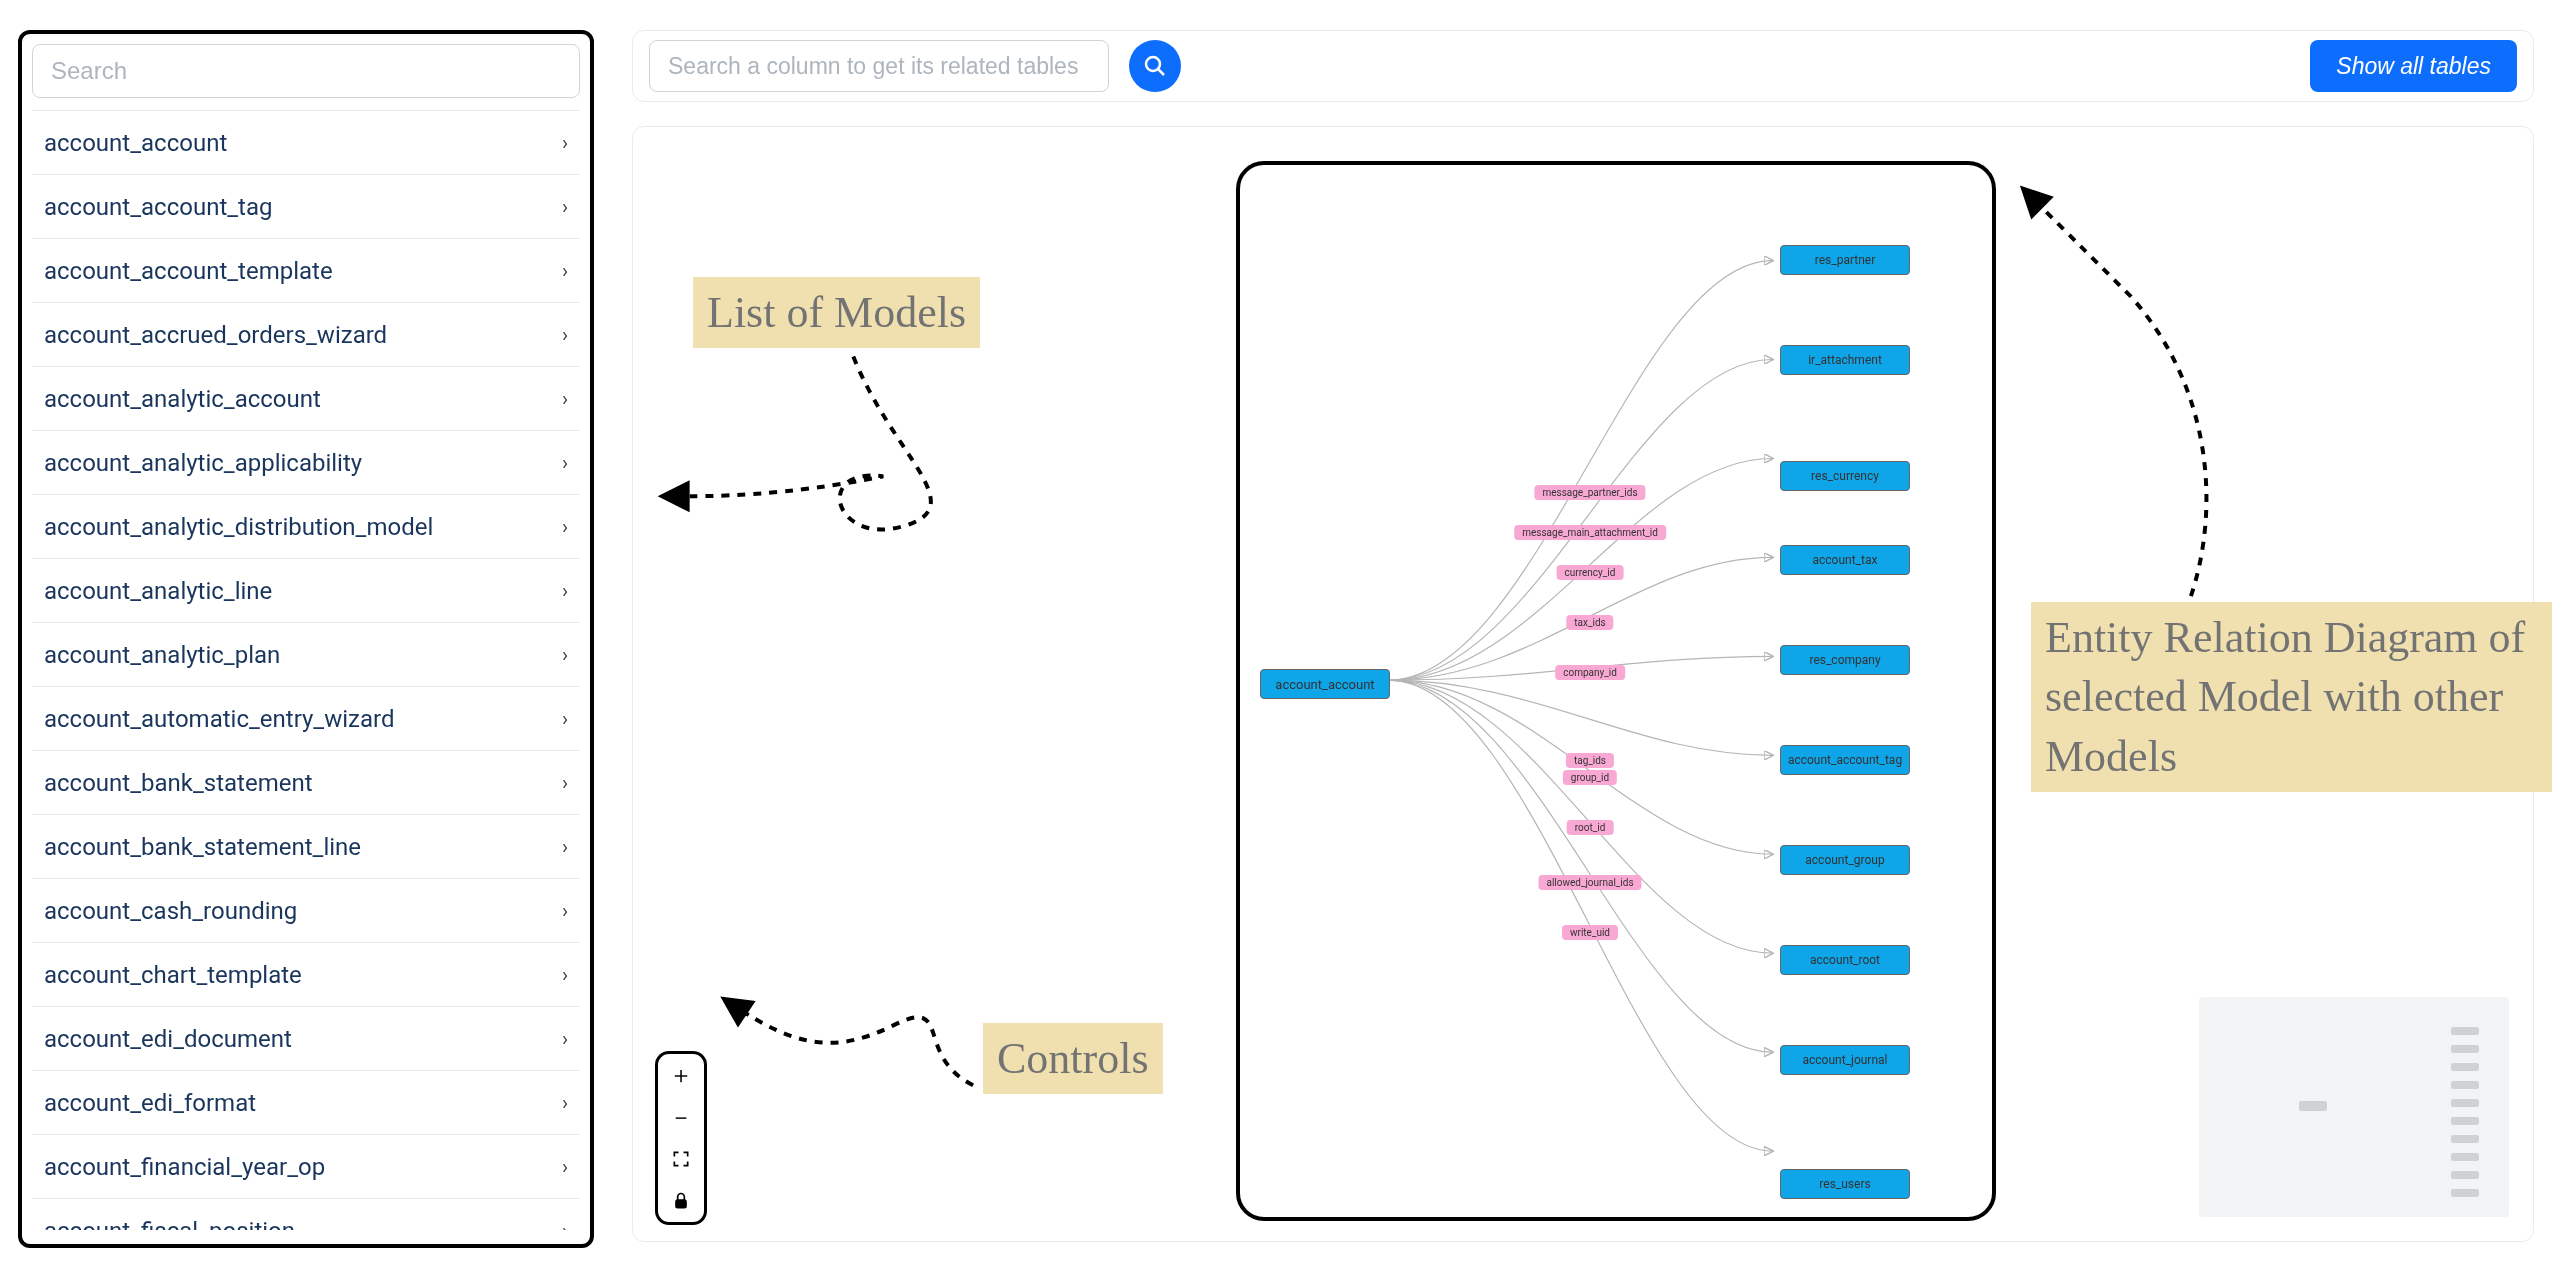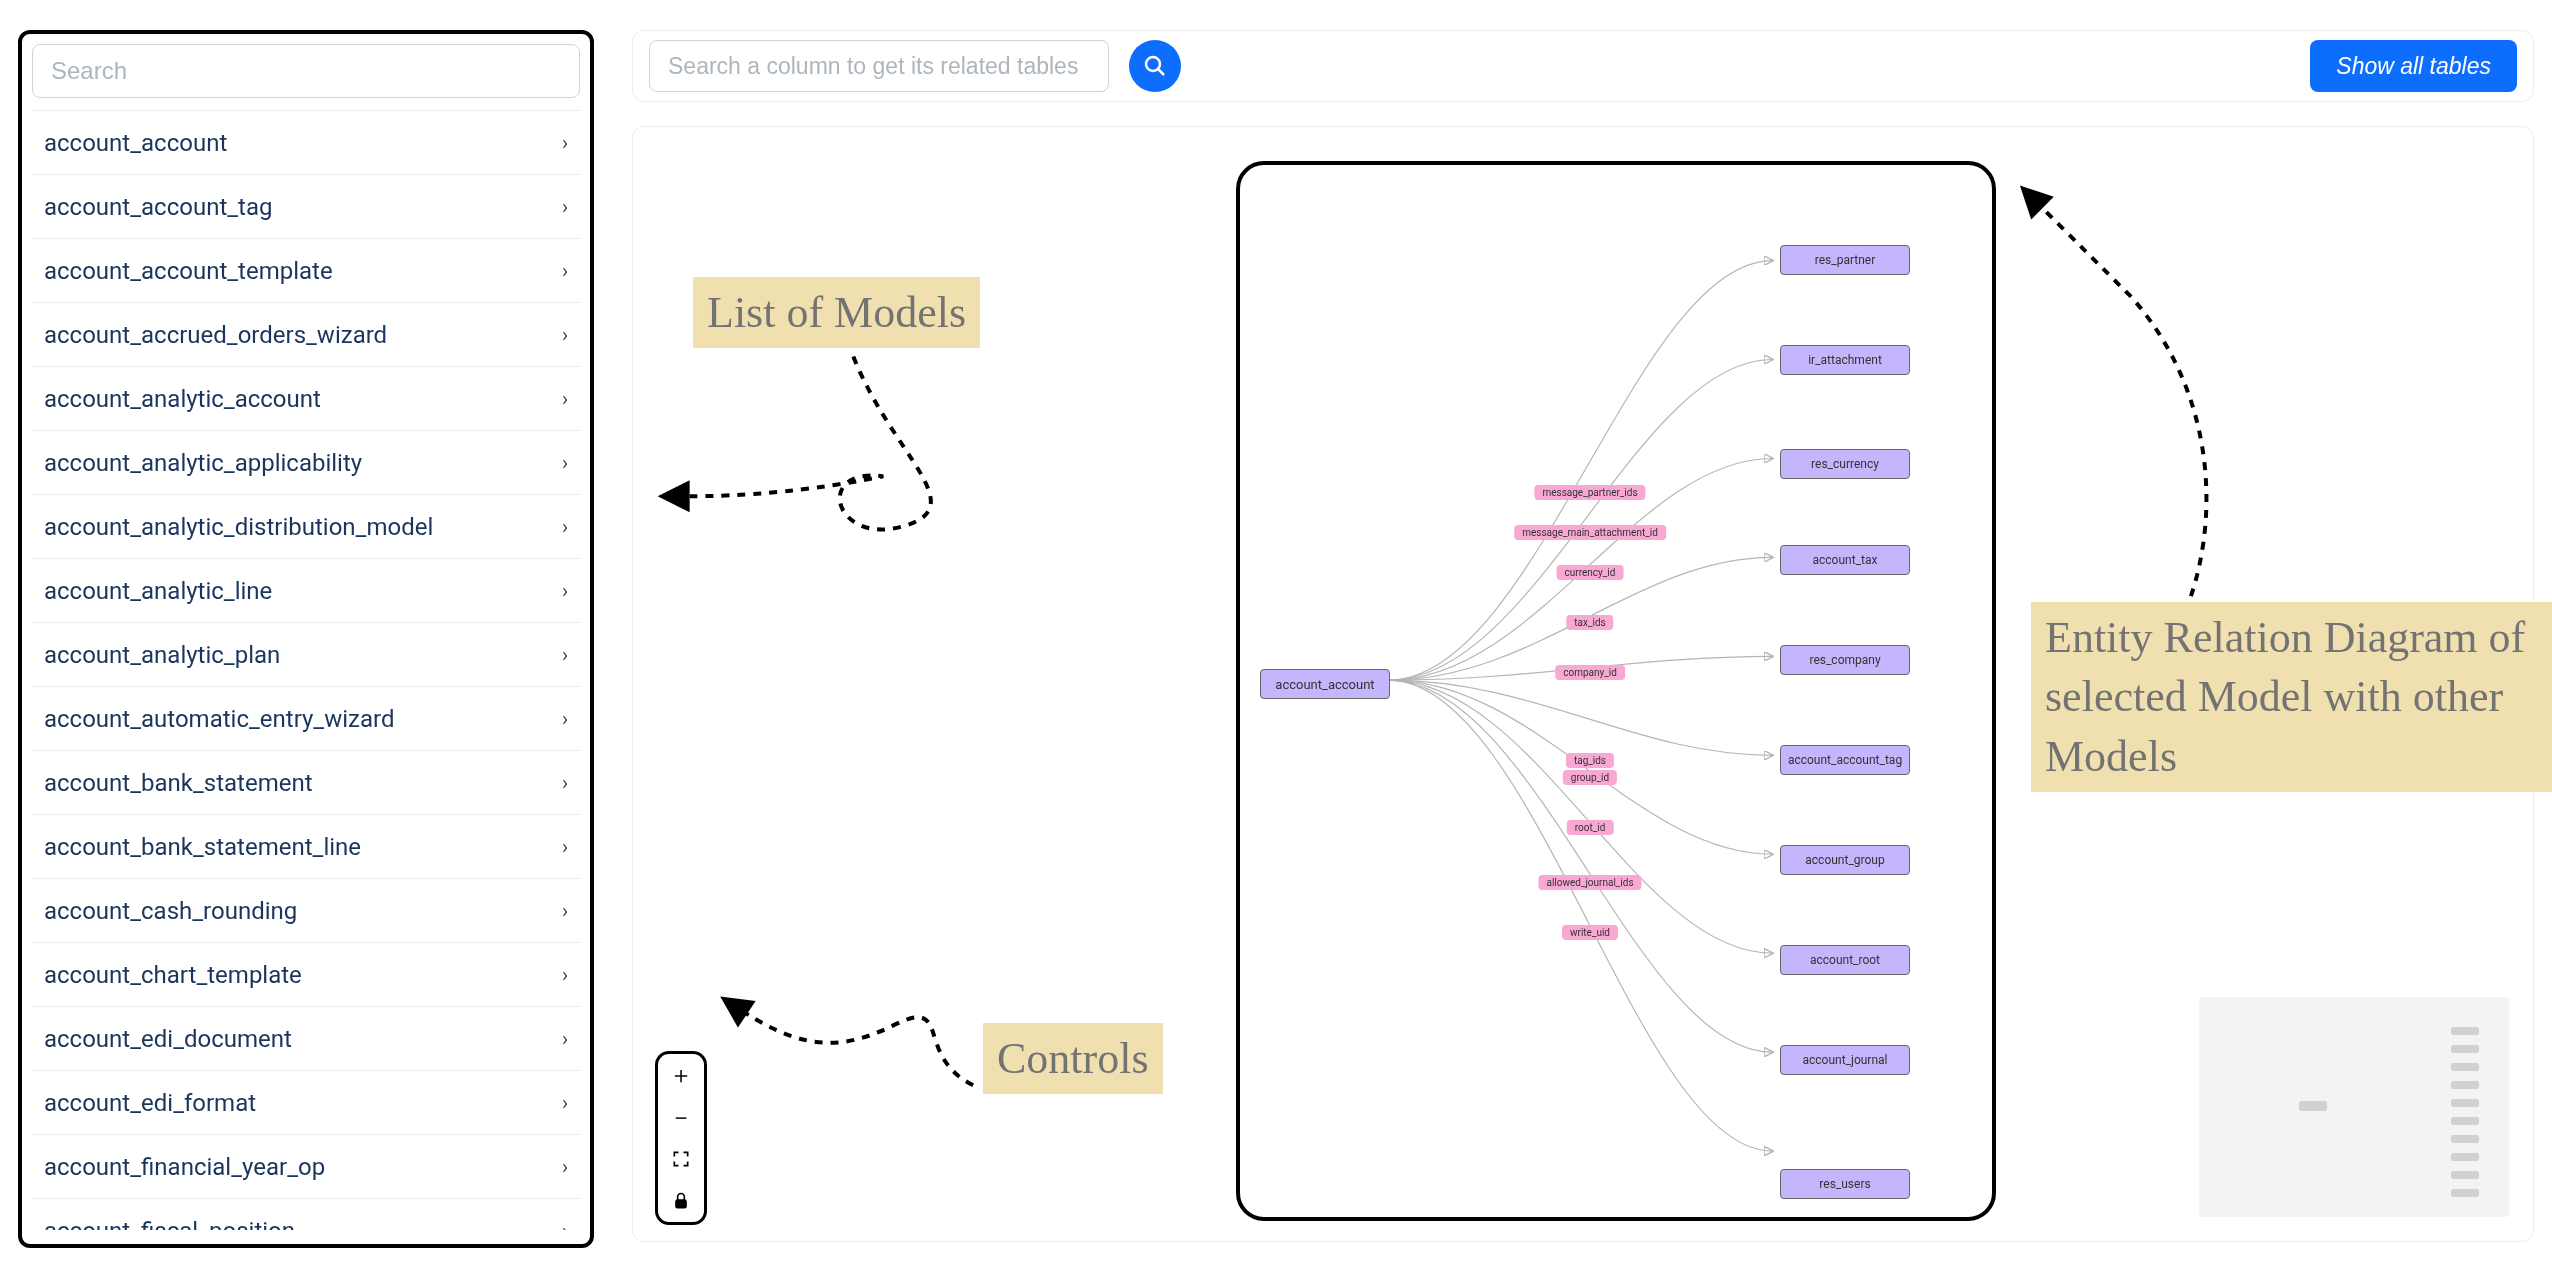--- a/index.html
+++ b/index.html
@@ -131,21 +131,21 @@
     height: 1060px;
     border: 4px solid #000;
     border-radius: 28px;
     background: #fff;
   }
 
   
   .erd-box {
     position: absolute;
     border: 1px solid #666;
-    background: #c4b5fd;
+    background: #0ea5e9;
     border-radius: 4px;
     font-size: 13px;
     color: #333;
     display: flex;
     align-items: center;
     justify-content: center;
     padding: 4px 10px;
     white-space: nowrap;
   }
   .erd-source {
@@ -396,21 +396,21 @@
       <path d="M150 519 C 300 519, 400 695, 538 695" marker-end="url(#eh)"></path>
       <path d="M150 519 C 300 519, 400 795, 538 795" marker-end="url(#eh)"></path>
       <path d="M150 519 C 300 519, 400 895, 538 895" marker-end="url(#eh)"></path>
       <path d="M150 519 C 300 519, 400 995, 538 995" marker-end="url(#eh)"></path>
     </svg>
 
     <div class="erd-box erd-source">account_account</div>
 
     <div class="erd-box erd-target" style="top:80px">res_partner</div>
     <div class="erd-box erd-target" style="top:180px">ir_attachment</div>
-    <div class="erd-box erd-target" style="top:284px">res_currency</div>
+    <div class="erd-box erd-target" style="top:296px">res_currency</div>
     <div class="erd-box erd-target" style="top:380px">account_tax</div>
     <div class="erd-box erd-target" style="top:480px">res_company</div>
     <div class="erd-box erd-target" style="top:580px">account_account_tag</div>
     <div class="erd-box erd-target" style="top:680px">account_group</div>
     <div class="erd-box erd-target" style="top:780px">account_root</div>
     <div class="erd-box erd-target" style="top:880px">account_journal</div>
     <div class="erd-box erd-target" style="top:1004px">res_users</div>
 
     <div class="edge-label" style="top:320px">message_partner_ids</div>
     <div class="edge-label" style="top:360px">message_main_attachment_id</div>

